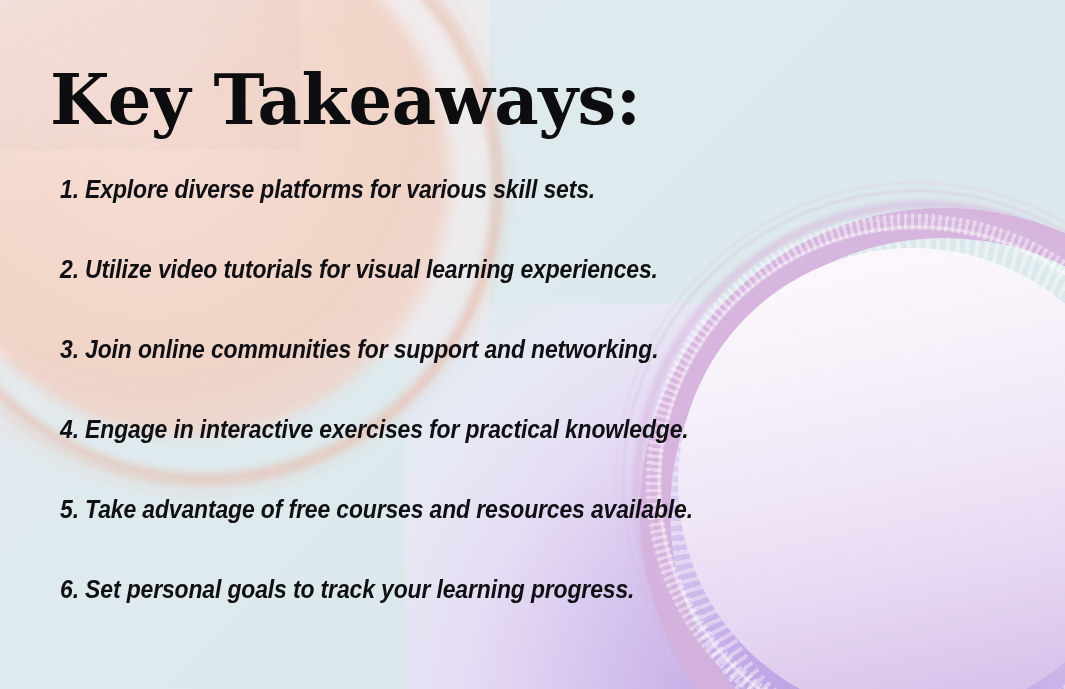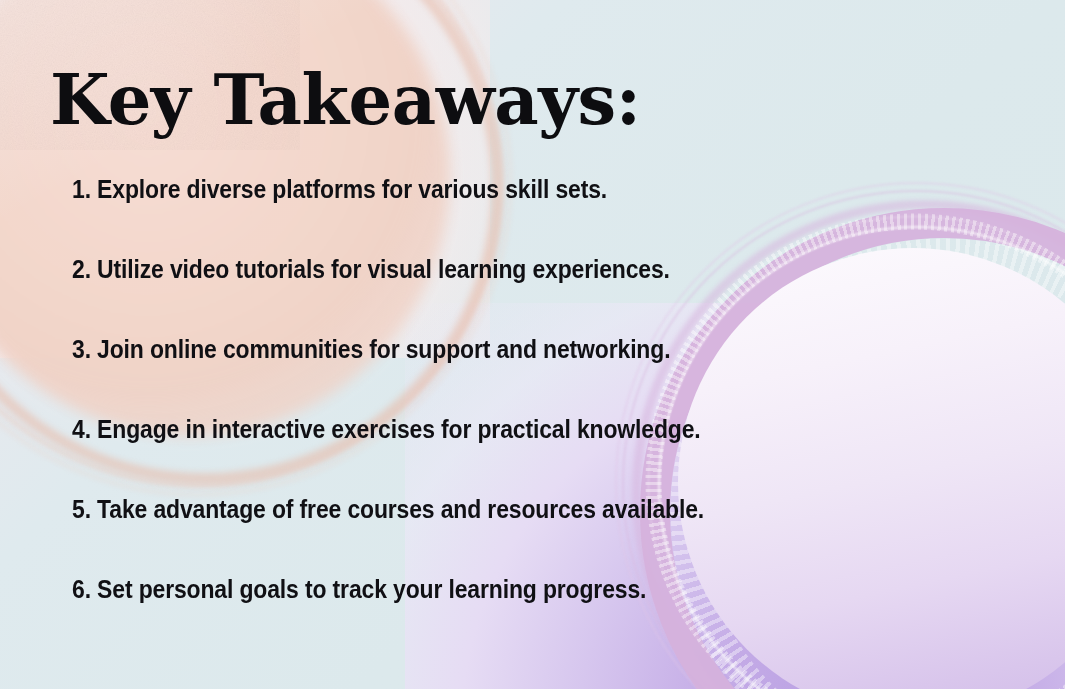--- a/index.html
+++ b/index.html
@@ -209,23 +209,24 @@
     font-size: 70px;
     line-height: 1.06;
     letter-spacing: -0.5px;
     color: #0d0d10;
     white-space: nowrap;
     transform: scaleX(0.98);
     transform-origin: left top;
   }
   .list {
     position: absolute;
-    left: 72px;
+    left: 60px;
     top: 150px;
     width: 940px;
+    font-style: italic;
   }
   .list-item {
     font-family: "Liberation Sans", sans-serif;
     font-weight: 700;
     font-size: 25.5px;
     line-height: 1;
     letter-spacing: -0.15px;
     color: #101014;
     height: 80px;
     display: flex;

